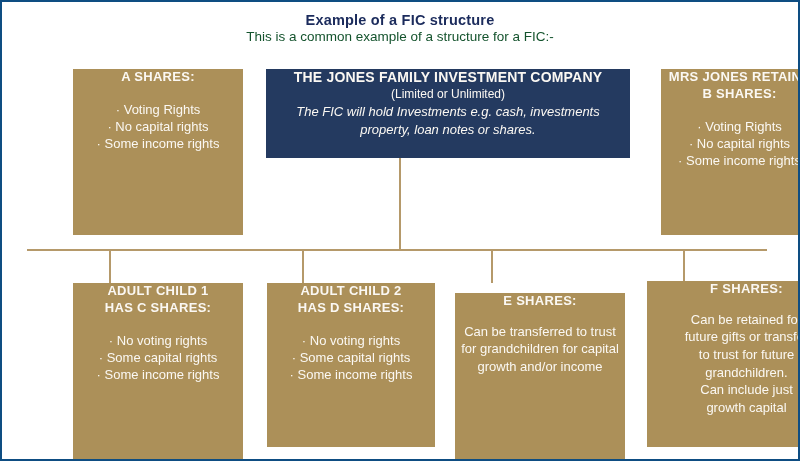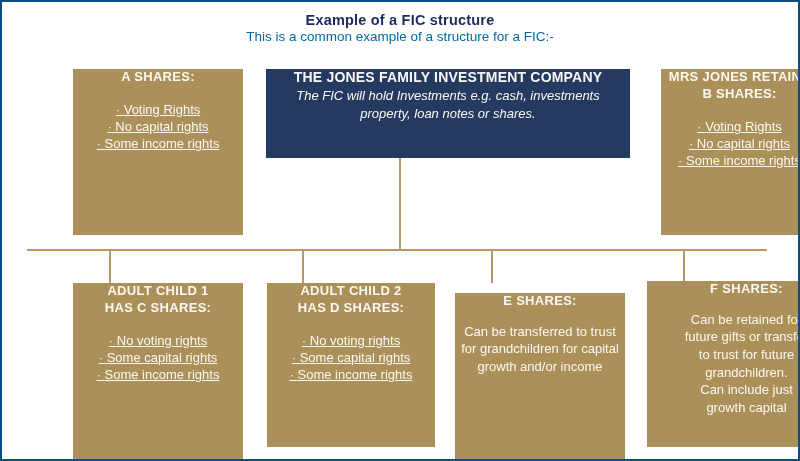--- a/index.html
+++ b/index.html
@@ -15,37 +15,37 @@
   .page-title{
     position:absolute;top:10px;left:0;width:100%;
     text-align:center;
     font-size:14.5px;font-weight:bold;letter-spacing:.2px;
     color:#1b2b5c;
   }
   .page-subtitle{
     position:absolute;top:27px;left:0;width:100%;
     text-align:center;
     font-size:13.5px;
-    color:#0369a1;
+    color:#14532d;
   }
   .box{
     position:absolute;
     box-sizing:border-box;
     display:flex;flex-direction:column;
     align-items:center;justify-content:flex-start;
     text-align:center;
     color:#fbf8f3;
     margin-left:48px;
   }
   .gold{background:#ac9059;}
   .navy{background:#243a60;}
   .box-heading{
     font-weight:bold;font-size:13px;line-height:1.3;letter-spacing:.3px;
   }
-  .box-bullets{margin-top:15px;font-size:13px;line-height:1.32;text-decoration:underline;}
+  .box-bullets{margin-top:15px;font-size:13px;line-height:1.32;}
   .bullet-line::before{content:"\00B7\00A0";}
   .box-text{margin-top:13px;font-size:13px;line-height:1.35;padding:0 6px;}
   .navy .company-title{font-size:14px;font-weight:bold;letter-spacing:.2px;}
   .navy .company-sub{font-size:12px;margin-top:2px;}
   .navy .company-desc{font-size:13px;font-style:italic;margin-top:2px;line-height:1.35;max-width:330px;}
   .line{position:absolute;background:#b5996a;}
   
   #box-mr   {left:23px;  top:67px;  width:170px; height:166px;}
   #box-co   {left:216px; top:67px;  width:364px; height:89px;}
   #box-mrs  {left:611px; top:67px;  width:157px; height:166px;}
@@ -85,20 +85,21 @@
     </div>
     <div class="box-bullets">
       <div class="bullet-line">Voting Rights</div>
       <div class="bullet-line">No capital rights</div>
       <div class="bullet-line">Some income rights</div>
     </div>
   </div>
 
   <div class="box navy" id="box-co">
     <div class="company-title">THE JONES FAMILY INVESTMENT COMPANY</div>
+    <div class="company-sub">(Limited or Unlimited)</div>
     <div class="company-desc">The FIC will hold Investments e.g. cash, investments property, loan notes or shares.</div>
   </div>
 
   <div class="box gold" id="box-mrs">
     <div class="box-heading">
       <div>MRS JONES RETAINS</div>
       <div>B SHARES:</div>
     </div>
     <div class="box-bullets">
       <div class="bullet-line">Voting Rights</div>

